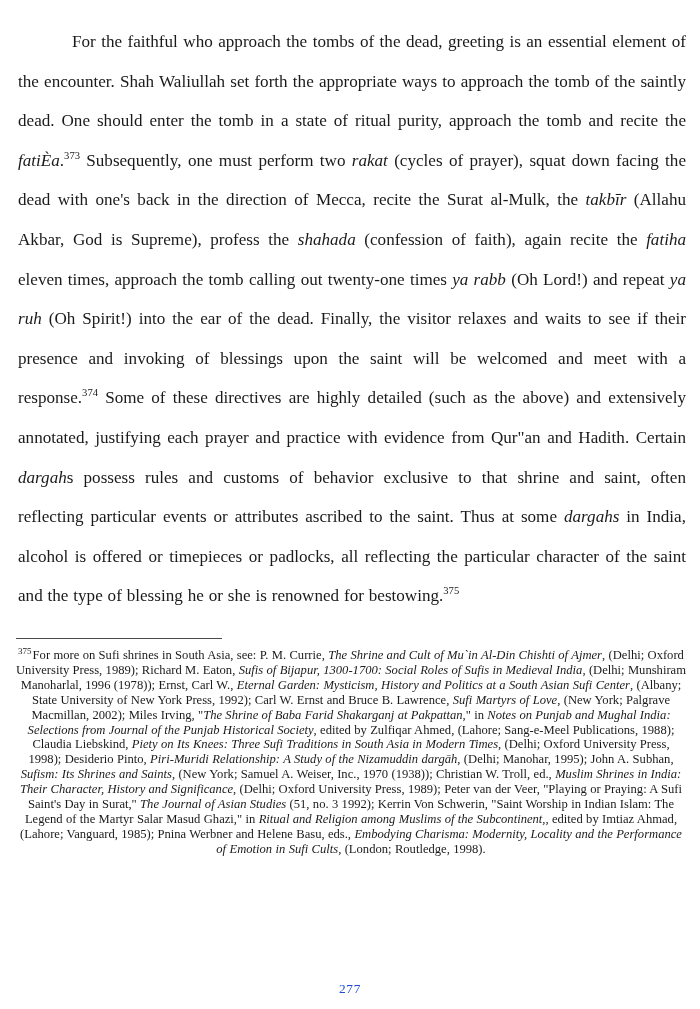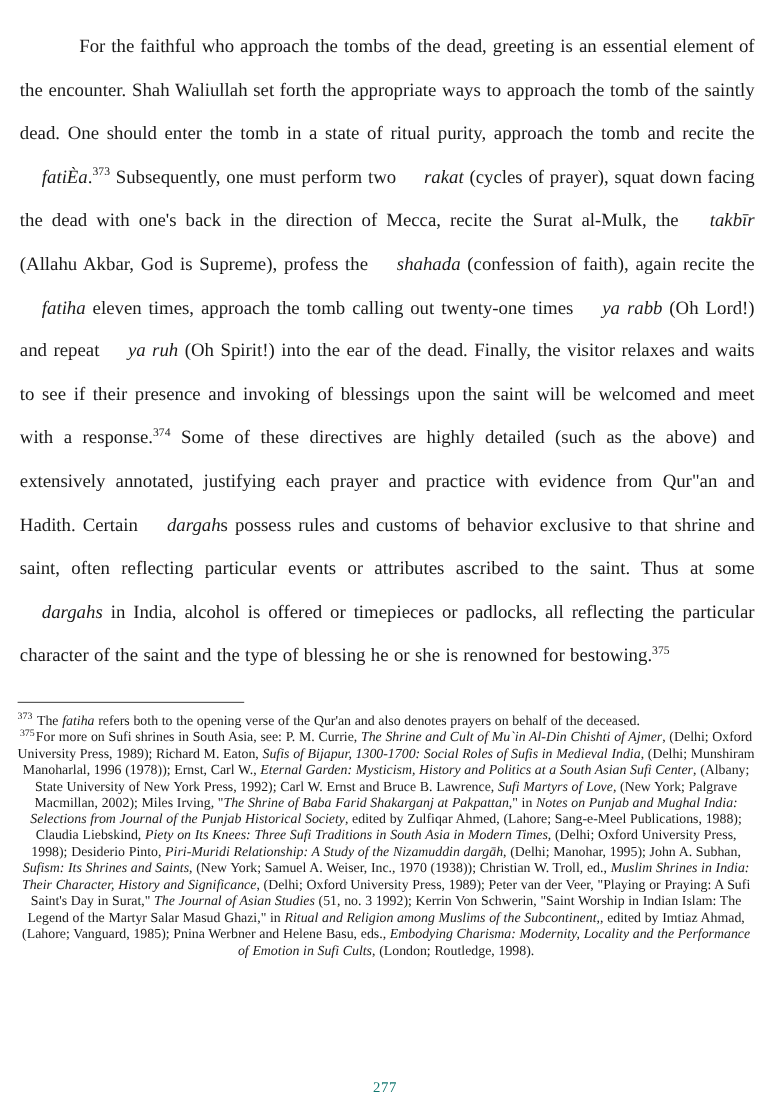--- a/index.html
+++ b/index.html
@@ -30,21 +30,21 @@
   .body-para {
     font-size: 17.1px;
     line-height: 39.6px;
     text-align: justify;
     text-indent: 54px;
     margin: 0;
     word-spacing: 0.6px;
     hyphens: none;
     -webkit-hyphens: none;
   }
-  .body-para i, .body-para em { font-style: italic; margin-left: 20px; }
+  .body-para i, .body-para em { font-style: italic; }
   sup.fn {
     font-size: 10.6px;
     vertical-align: super;
     line-height: 0;
   }
 
   
   .footnote-rule {
     position: absolute;
     left: 16px;
@@ -81,34 +81,33 @@
 
   
   .page-number {
     position: absolute;
     left: 0;
     top: 981px;
     width: 700px;
     text-align: center;
     font-size: 13.4px;
     letter-spacing: 0.6px;
-    color: #0f766e;
+    color: #1d4ed8;
   }
 </style>
 </head>
 <body>
 
 <div class="page">
 
   <div class="body-block">
     <p class="body-para"><span>For the faithful who approach the tombs of the dead, greeting is an essential element of the encounter.  Shah Waliullah set forth the appropriate ways to approach the tomb of the saintly dead.  One should enter the tomb in a state of ritual purity, approach the tomb and recite the </span><i>fatiÈa</i><span>.</span><sup class="fn">373</sup><span>  Subsequently, one must perform two </span><i>rakat</i><span> (cycles of prayer), squat down facing the dead with one's back in the direction of Mecca, recite the Surat al-Mulk, the </span><i>takbīr</i><span> (Allahu Akbar, God is Supreme), profess the </span><i>shahada</i><span> (confession of faith), again recite the </span><i>fatiha</i><span> eleven times, approach the tomb calling out twenty-one times </span><i>ya rabb</i><span> (Oh Lord!) and repeat </span><i>ya ruh</i><span> (Oh Spirit!) into the ear of the dead.  Finally, the visitor relaxes and waits to see if their presence and invoking of blessings upon the saint will be welcomed and meet with a response.</span><sup class="fn">374</sup><span>  Some of these directives are highly detailed (such as the above) and extensively annotated, justifying each prayer and practice with evidence from Qur"an and Hadith.  Certain </span><i>dargah</i><span>s possess rules and customs of behavior exclusive to that shrine and saint, often reflecting particular events or attributes ascribed to the saint.  Thus at some </span><i>dargahs</i><span> in India, alcohol is offered or timepieces or padlocks, all reflecting the particular character of the saint and the type of blessing he or she is renowned for bestowing.</span><sup class="fn">375</sup></p>
   </div>
 
   <div class="footnote-rule"></div>
 
   <div class="footnotes">
-    <p class="fn-line fn-short"><sup class="fn-num">373</sup><span> The </span><i>fatiha</i><span> refers both to the opening verse of the Qur'an and also denotes prayers on behalf of the deceased.</span></p>
     <p class="fn-line fn-long-last"><sup class="fn-num">375</sup><span>For more on Sufi shrines in South Asia, see: P. M. Currie, </span><i>The Shrine and Cult of Mu`in Al-Din Chishti of Ajmer</i><span>, (Delhi; Oxford University Press, 1989); Richard M. Eaton, </span><i>Sufis of Bijapur, 1300-1700: Social Roles of Sufis in Medieval India</i><span>, (Delhi; Munshiram Manoharlal, 1996 (1978)); Ernst, Carl W., </span><i>Eternal Garden: Mysticism, History and Politics at a South Asian Sufi Center</i><span>, (Albany; State University of New York Press, 1992); Carl W. Ernst and Bruce B. Lawrence, </span><i>Sufi Martyrs of Love</i><span>, (New York; Palgrave Macmillan, 2002); Miles Irving, "</span><i>The Shrine of Baba Farid Shakarganj at Pakpattan</i><span>," in </span><i>Notes on Punjab and Mughal India: Selections from Journal of the Punjab Historical Society</i><span>, edited by Zulfiqar Ahmed, (Lahore; Sang-e-Meel Publications, 1988); Claudia Liebskind, </span><i>Piety on Its Knees: Three Sufi Traditions in South Asia in Modern Times</i><span>, (Delhi; Oxford University Press, 1998); Desiderio Pinto, </span><i>Piri-Muridi Relationship: A Study of the Nizamuddin dargāh</i><span>, (Delhi; Manohar, 1995);  John A. Subhan, </span><i>Sufism: Its Shrines and Saints</i><span>, (New York; Samuel A. Weiser, Inc., 1970 (1938)); Christian W. Troll, ed., </span><i>Muslim Shrines in India: Their Character, History and Significance</i><span>, (Delhi; Oxford University Press, 1989); Peter van der Veer, "Playing or Praying: A Sufi Saint's Day in Surat," </span><i>The Journal of Asian Studies</i><span> (51, no. 3 1992); Kerrin Von Schwerin, "Saint Worship in Indian Islam: The Legend of the Martyr Salar Masud Ghazi," in </span><i>Ritual and Religion among Muslims of the Subcontinent,</i><span>, edited by Imtiaz Ahmad, (Lahore; Vanguard, 1985); Pnina Werbner and Helene Basu, eds., </span><i>Embodying Charisma: Modernity, Locality and the Performance of Emotion in Sufi Cults</i><span>, (London; Routledge, 1998).</span></p>
   </div>
 
   <div class="page-number">277</div>
 
 </div>
 
 </body></html>

